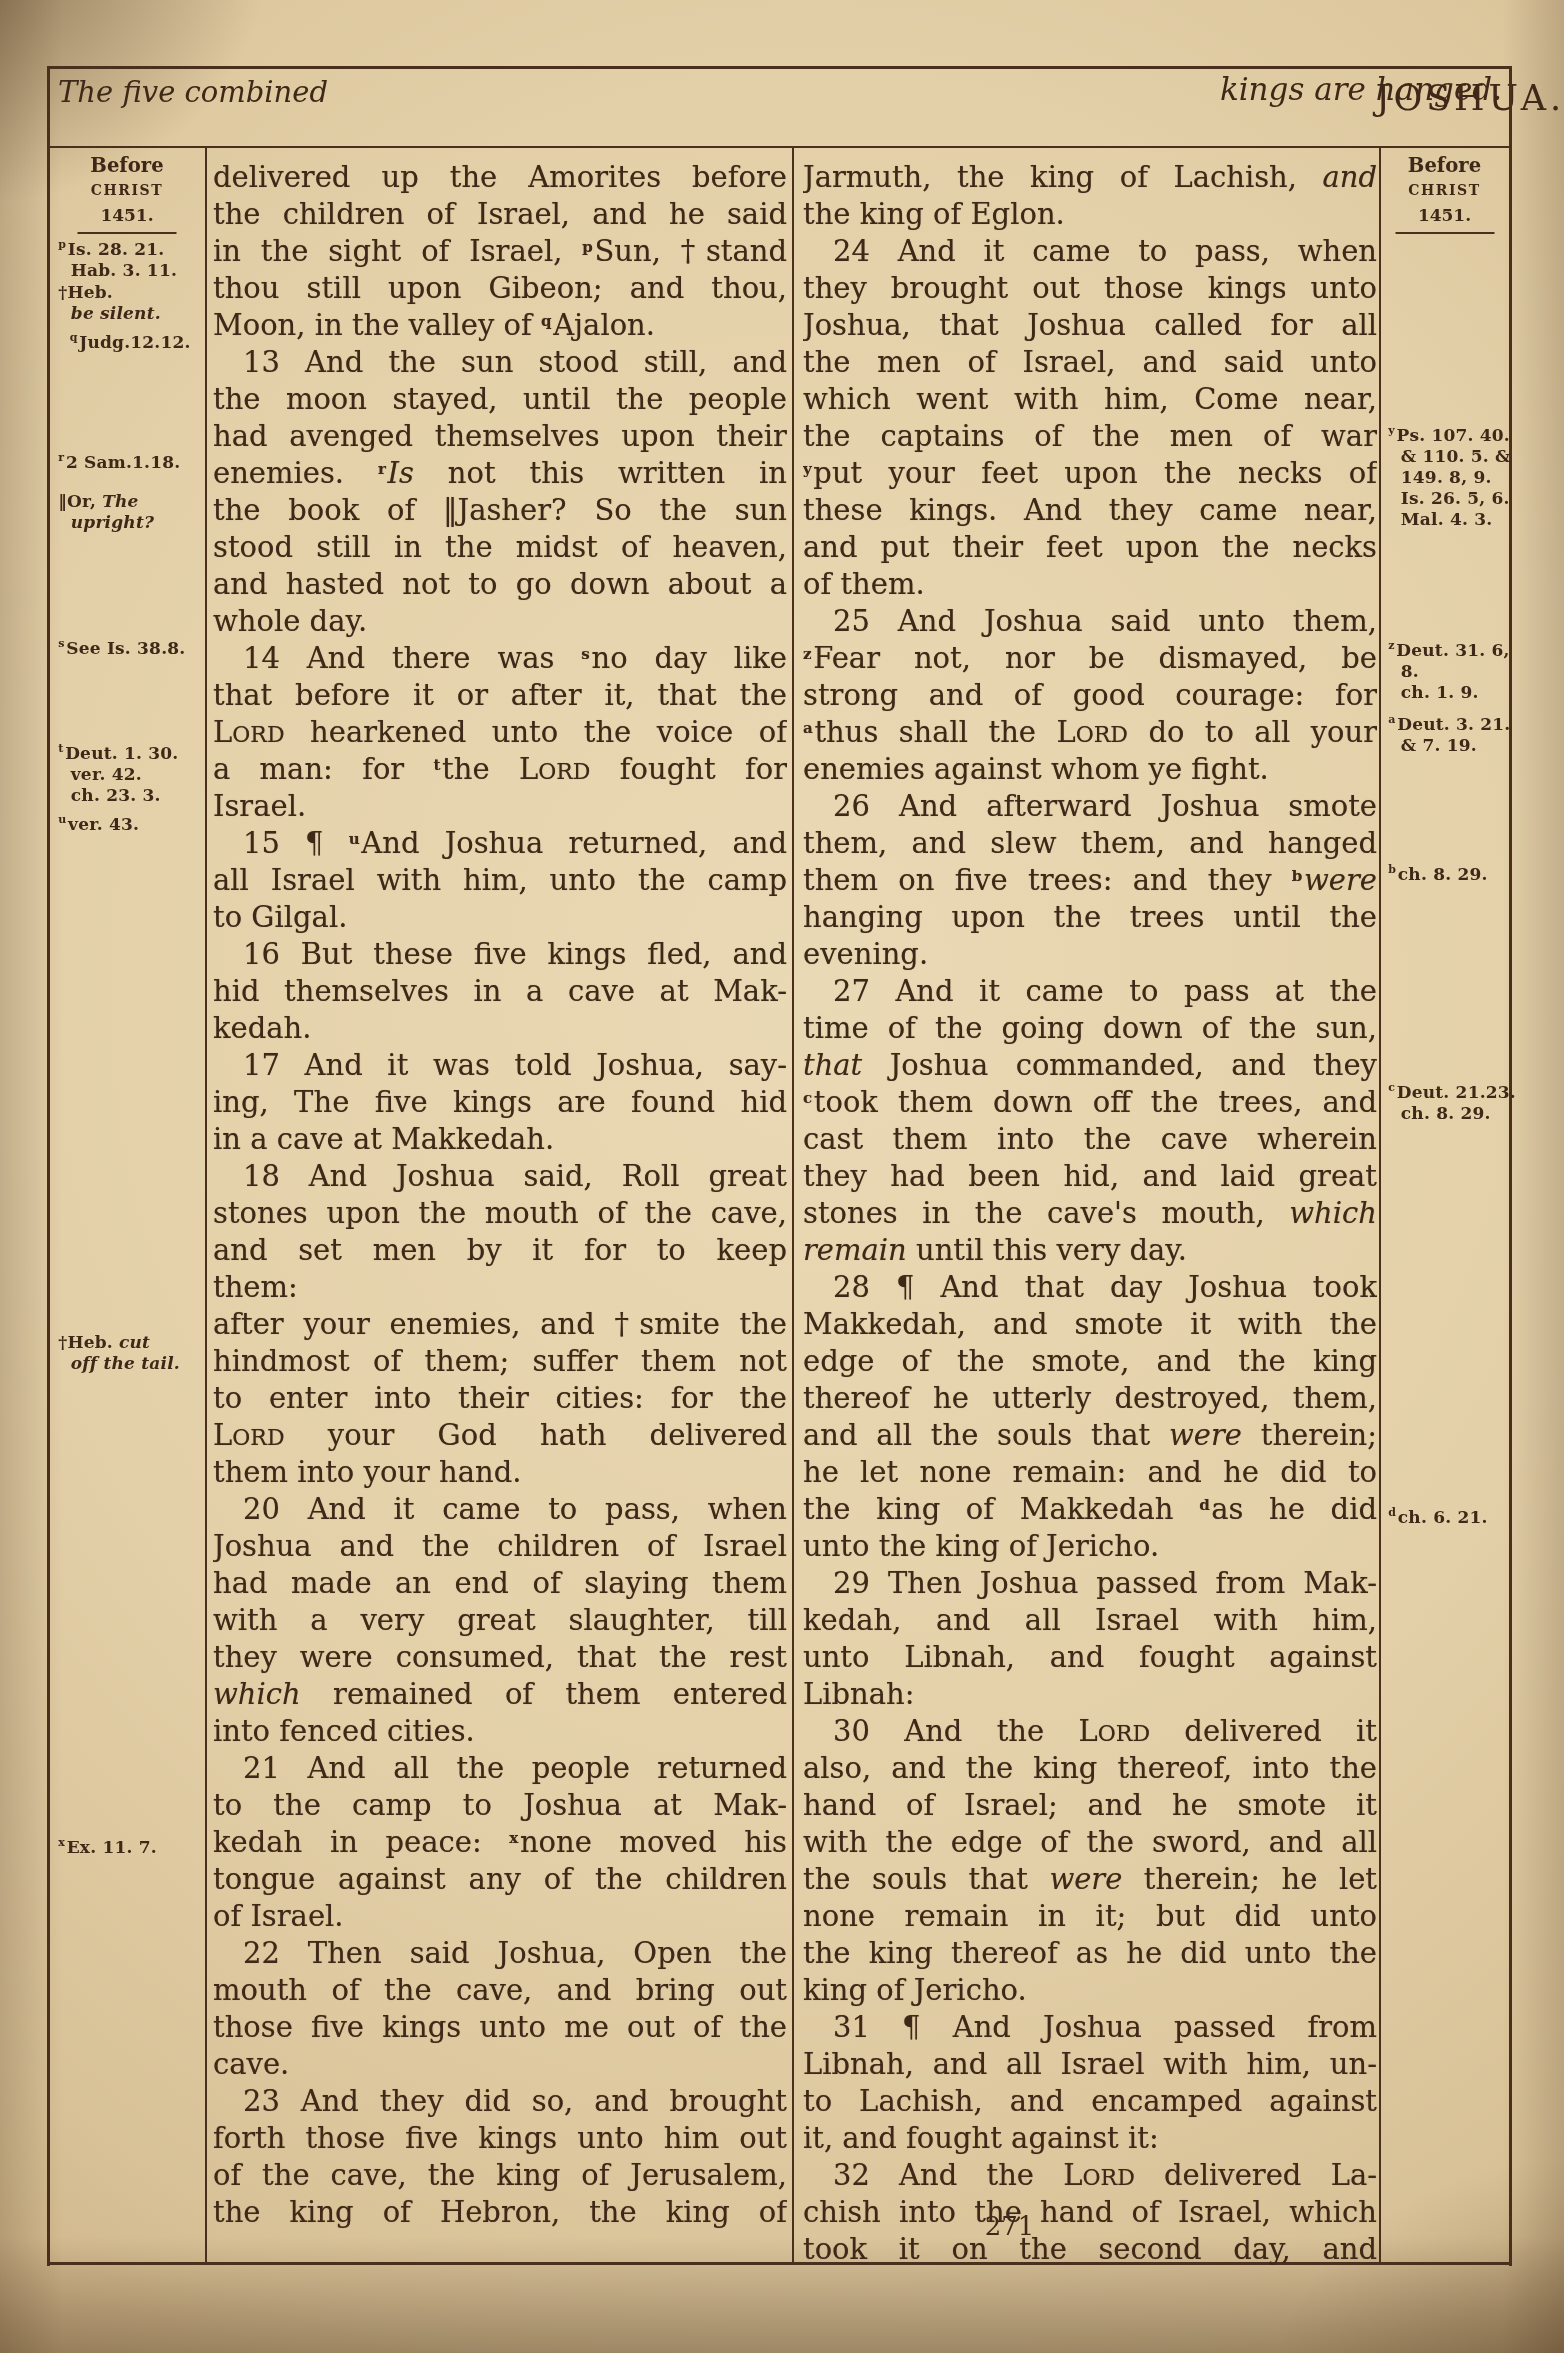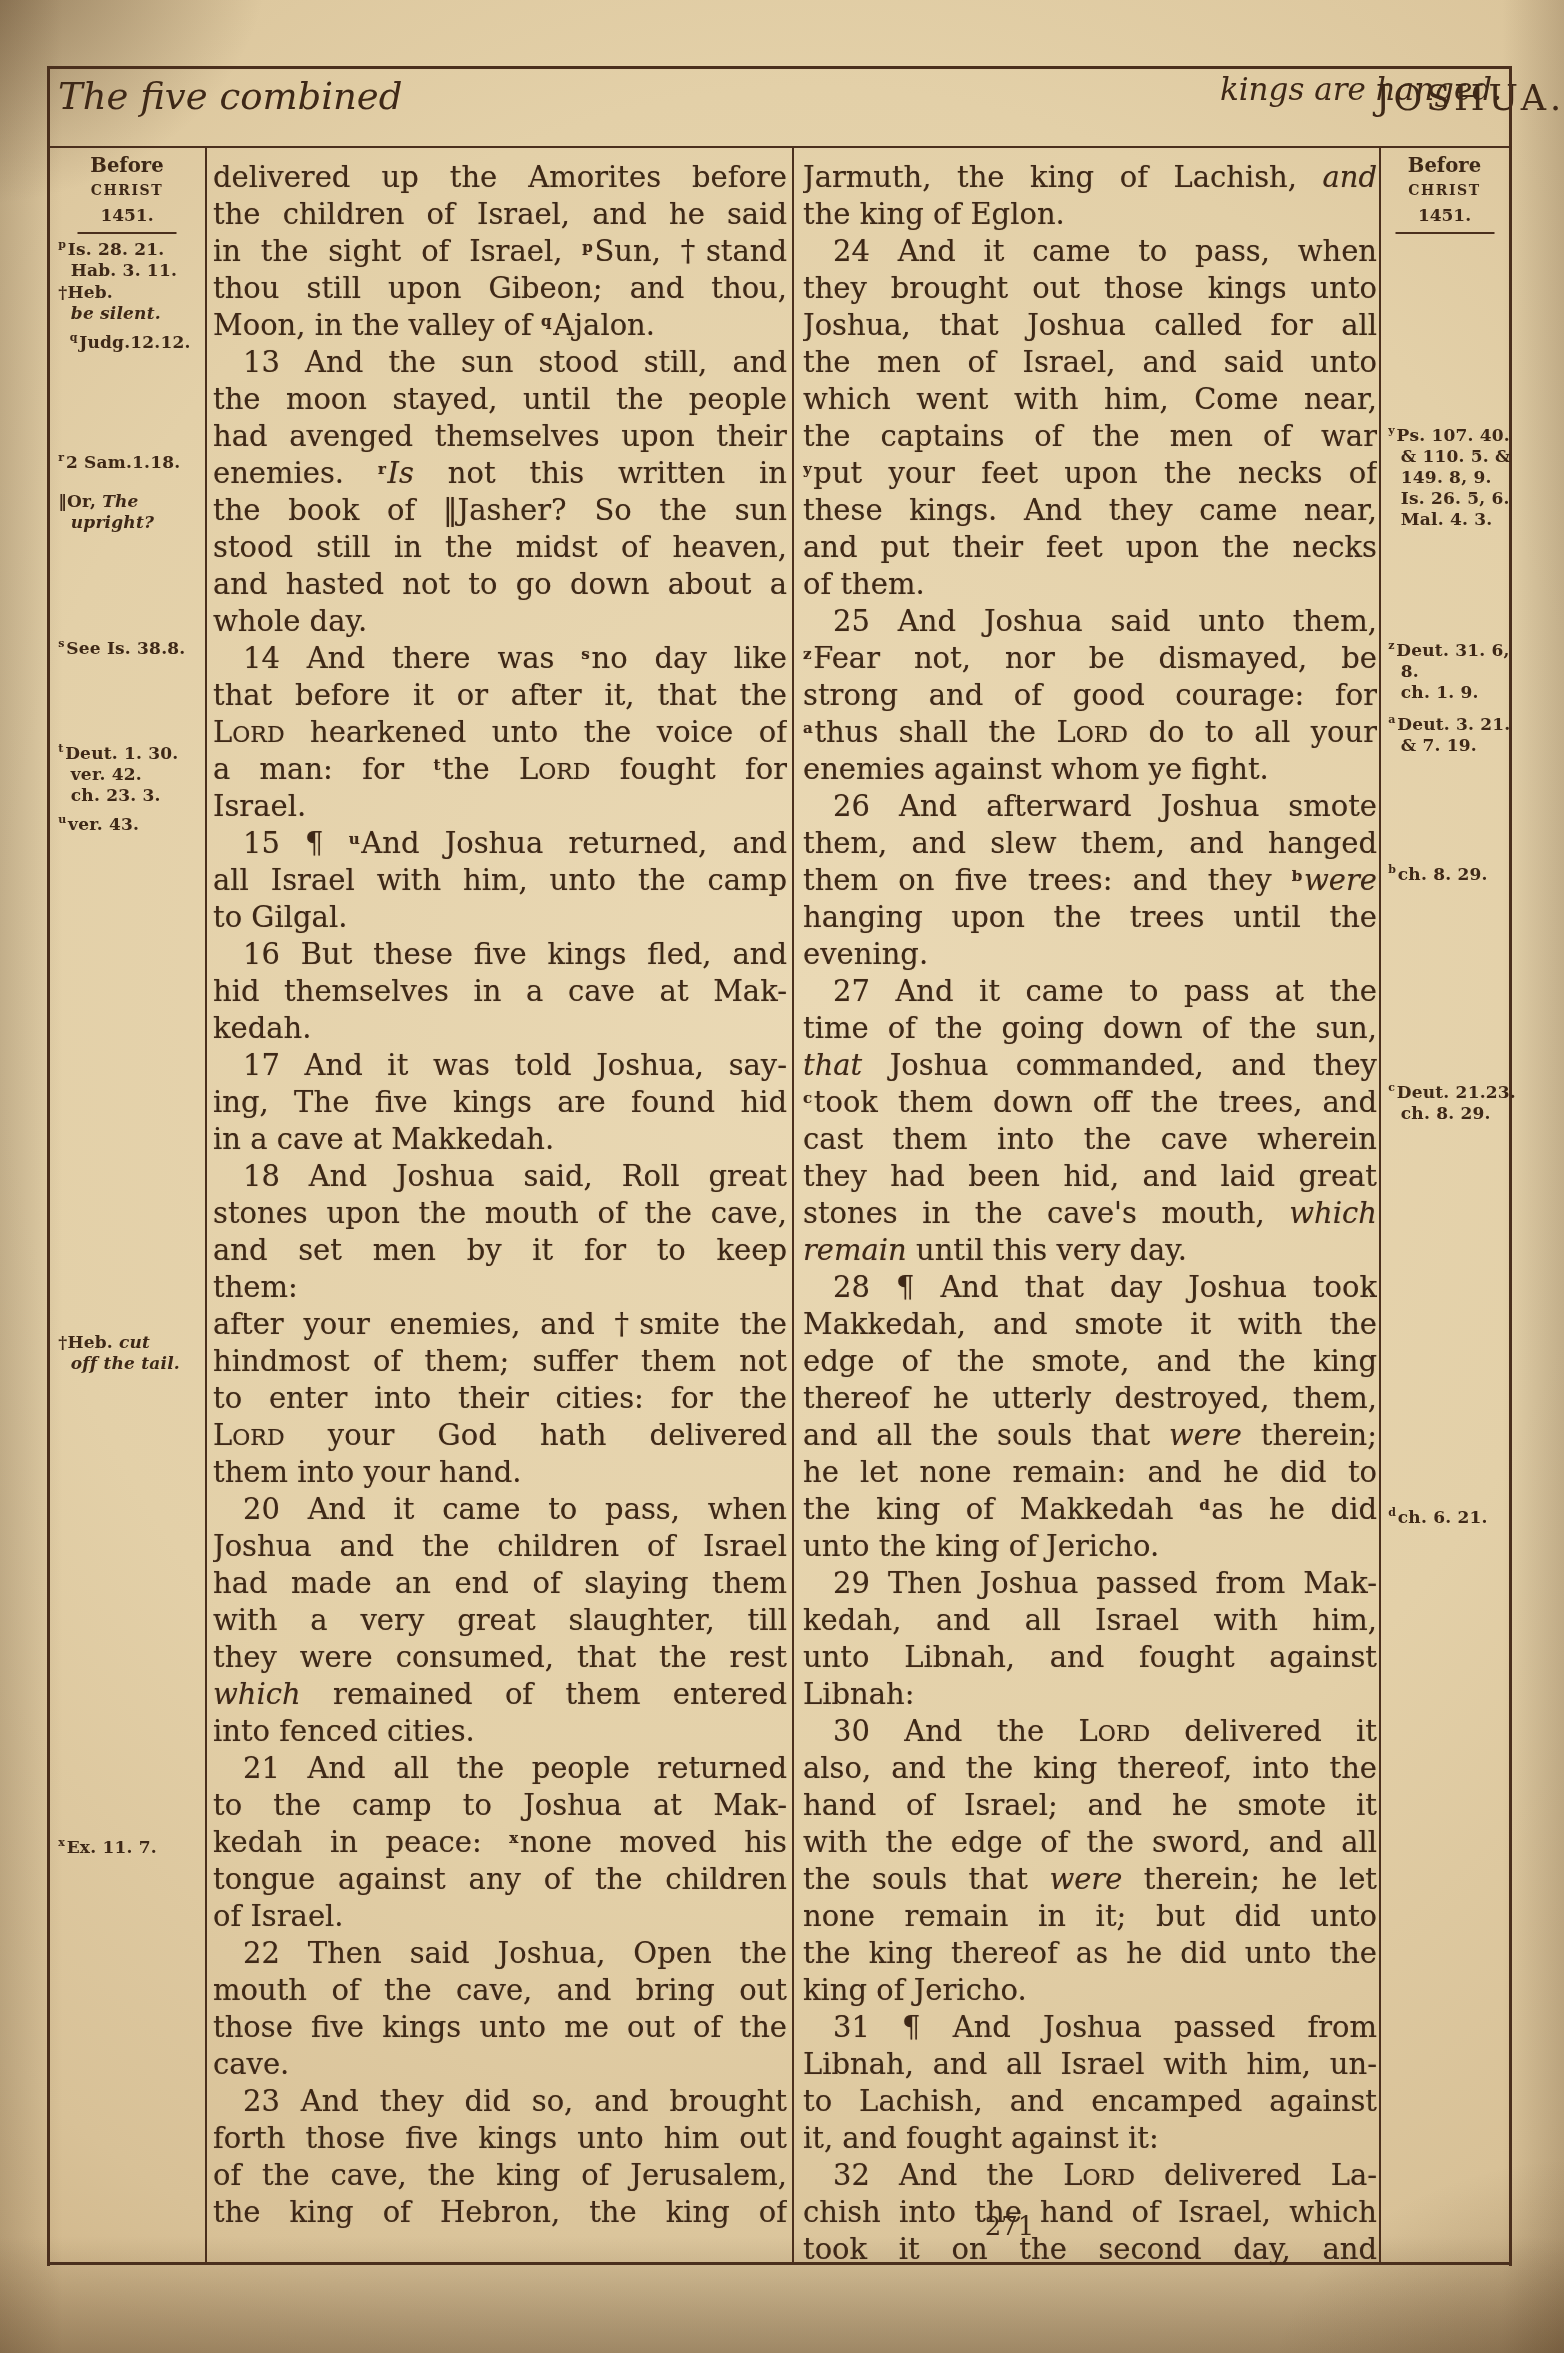--- a/index.html
+++ b/index.html
@@ -9,21 +9,21 @@
     background:
       radial-gradient(485px 407px at -2% -2%, rgba(62,38,16,0.50), rgba(62,38,16,0) 62%),
       radial-gradient(548px 407px at 102% 102%, rgba(62,38,16,0.28), rgba(62,38,16,0) 60%),
       linear-gradient(to top, rgba(62,38,16,0.38), rgba(62,38,16,0) 5%),
       linear-gradient(to right, rgba(62,38,16,0.20), rgba(62,38,16,0) 4%),
       linear-gradient(to left, rgba(62,38,16,0.20), rgba(62,38,16,0) 4%),
       radial-gradient(115% 85% at 52% 42%, #ead9b5 0%, #e3d0a8 45%, #d8c197 70%, #c8ab7e 88%, #b3915f 100%);
   }
   .rule{position:absolute;background:#4a2f1d;}
   
-  .hdr-left{position:absolute;left:58px;top:75px;font-size:37px;font-style:italic;}
+  .hdr-left{position:absolute;left:58px;top:75px;font-size:29px;font-style:italic;}
   .hdr-center{position:absolute;left:0;right:0;top:78px;text-align:right;font-size:35px;letter-spacing:3.9px;}
   .hdr-right{position:absolute;right:63px;top:71px;font-size:31px;font-style:italic;text-align:right;}
   
   .margin{position:absolute;top:0;bottom:0;}
   .margin.mleft{left:52px;width:150px;}
   .margin.mright{left:1382px;width:125px;}
   .bc{position:absolute;top:154px;left:0;right:0;text-align:center;font-weight:700;}
   .bc .l1{font-size:19.6px;line-height:23.5px;}
   .bc .l2{font-size:14px;line-height:25px;letter-spacing:1.6px;}
   .bc .l3{font-size:17px;line-height:25px;}

